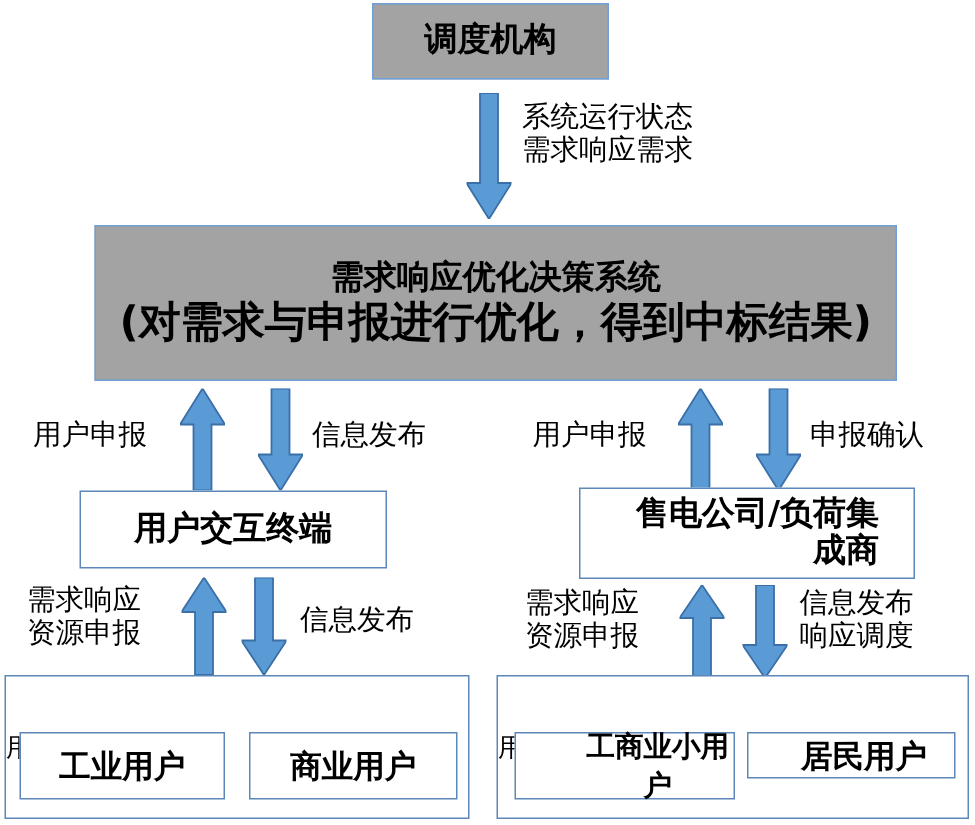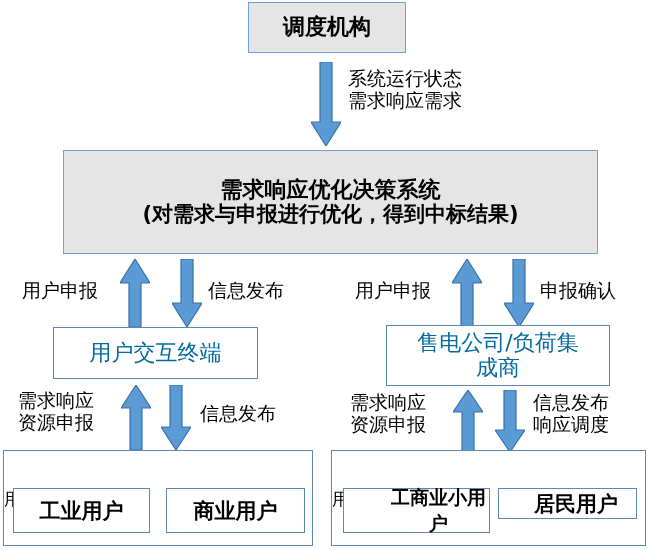--- a/index.html
+++ b/index.html
@@ -20,30 +20,30 @@
   .node {
     position: absolute;
     box-sizing: border-box;
     display: flex;
     align-items: center;
     justify-content: center;
     text-align: center;
     line-height: 1.12;
   }
   .yellow-box {
-    background: #e5e5e5;
+    background: #a3a3a3;
     border: 1.5px solid #6F9FD8;
     font-weight: bold;
     color: #000000;
   }
   .white-box {
     background: #FFFFFF;
     border: 1.5px solid #5C87B8;
-    font-weight: normal;
-    color: #0369a1;
+    font-weight: bold;
+    color: #000000;
   }
   .group-box {
     background: #FFFFFF;
     border: 1.5px solid #5C87B8;
     align-items: flex-start;
     justify-content: center;
   }
   .group-title {
     font-weight: normal;
     font-size: 17px;
@@ -91,21 +91,21 @@
   <div class="arrow" style="left:311px; top:62px; width:30px; height:84px;">
     <svg viewBox="0 0 30 84" preserveAspectRatio="none">
       <polygon points="9,0 21,0 21,60 30,60 15,84 0,60 9,60" fill="#5B9BD5" stroke="#3A6FA8" stroke-width="1.2"></polygon>
     </svg>
   </div>
   <div class="edge-label" style="left:348px; top:68px; font-size:19px;">系统运行状态
 需求响应需求</div>
 
   <div class="node yellow-box" style="left:63px; top:150px; width:535px; height:104px; font-size:22px; flex-direction:column;">
     <span>需求响应优化决策系统</span>
-    <span style="font-size:21px;">(对需求与申报进行优化，得到中标结果)</span>
+    <span style="font-size:28px;">(对需求与申报进行优化，得到中标结果)</span>
   </div>
 
   <div class="arrow" style="left:120px; top:259px; width:30px; height:68px;">
     <svg viewBox="0 0 30 68" preserveAspectRatio="none">
       <polygon points="15,0 30,24 21,24 21,68 9,68 9,24 0,24" fill="#5B9BD5" stroke="#3A6FA8" stroke-width="1.2"></polygon>
     </svg>
   </div>
   <div class="edge-label" style="left:22px; top:280px; font-size:19px;">用户申报</div>
 
   <div class="arrow" style="left:172px; top:259px; width:30px; height:68px;">
@@ -151,21 +151,21 @@
   </div>
   <div class="edge-label" style="left:355px; top:280px; font-size:19px;">用户申报</div>
 
   <div class="arrow" style="left:504px; top:259px; width:30px; height:68px;">
     <svg viewBox="0 0 30 68" preserveAspectRatio="none">
       <polygon points="9,0 21,0 21,44 30,44 15,68 0,44 9,44" fill="#5B9BD5" stroke="#3A6FA8" stroke-width="1.2"></polygon>
     </svg>
   </div>
   <div class="edge-label" style="left:540px; top:280px; font-size:19px;">申报确认</div>
 
-  <div class="node white-box" style="left:386px; top:325px; width:224px; height:61px; font-size:22px; padding:0 23px;">
+  <div class="node white-box" style="left:386px; top:325px; width:224px; height:61px; font-size:22px; padding:0 23px;text-align:right;">
     <span>售电公司/负荷集成商</span>
   </div>
 
   <div class="arrow" style="left:453px; top:390px; width:30px; height:62px;">
     <svg viewBox="0 0 30 62" preserveAspectRatio="none">
       <polygon points="15,0 30,22 21,22 21,62 9,62 9,22 0,22" fill="#5B9BD5" stroke="#3A6FA8" stroke-width="1.2"></polygon>
     </svg>
   </div>
   <div class="edge-label" style="left:350px; top:392px; font-size:19px;">需求响应
 资源申报</div>

